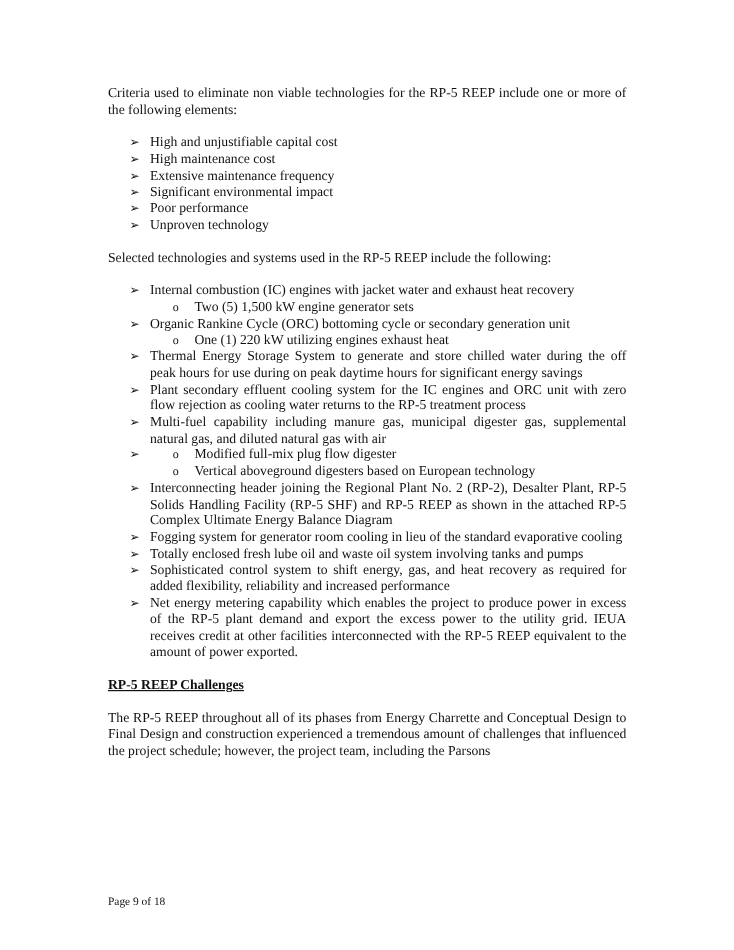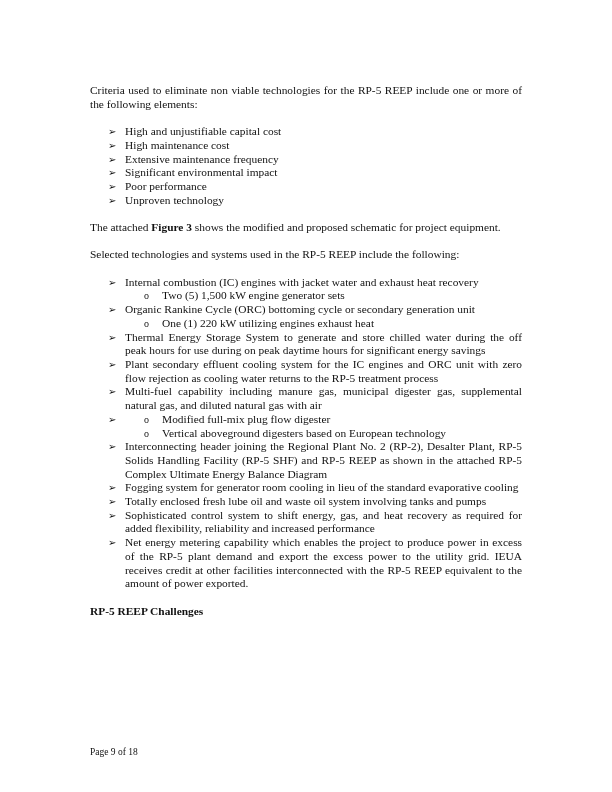--- a/index.html
+++ b/index.html
@@ -13,21 +13,21 @@
       position: relative;
       overflow: hidden;
       font-family: "Liberation Serif", "DejaVu Serif", serif;
       font-size: 11.4px;
       color: #111111;
       line-height: 13.7px;
     }
     .page {
       position: absolute;
       left: 90px;
-      top: 84px;
+      top: 72px;
       width: 432px;
     }
     p {
       margin: 0;
       text-align: justify;
     }
     .para {
       margin-bottom: 13.7px;
     }
     .list {
@@ -61,20 +61,21 @@
     }
     .sub-bullet {
       position: absolute;
       left: 19px;
       top: 0;
       font-size: 10px;
     }
     .bold { font-weight: bold; }
     .heading {
       font-weight: bold;
+      text-decoration: underline;
       margin-bottom: 13.7px;
     }
     .footer {
       position: absolute;
       left: 90px;
       top: 746px;
       font-size: 9.5px;
     }
   </style>
 </head>
@@ -86,21 +87,20 @@
 
   <ul class="list top-list">
     <li class="li"><span class="bullet">➢</span><span>High and unjustifiable capital cost</span></li>
     <li class="li"><span class="bullet">➢</span><span>High maintenance cost</span></li>
     <li class="li"><span class="bullet">➢</span><span>Extensive maintenance frequency</span></li>
     <li class="li"><span class="bullet">➢</span><span>Significant environmental impact</span></li>
     <li class="li"><span class="bullet">➢</span><span>Poor performance</span></li>
     <li class="li"><span class="bullet">➢</span><span>Unproven technology</span></li>
   </ul>
 
-  <p class="para"><span>The attached </span><span class="bold">Figure 3</span><span> shows the modified and proposed schematic for project equipment.</span></p>
 
   <p class="para">Selected technologies and systems used in the RP-5 REEP include the following:</p>
 
   <ul class="list top-list">
     <li class="li"><span class="bullet">➢</span><span>Internal combustion (IC) engines with jacket water and exhaust heat recovery</span>
       <ul class="sub-list">
         <li class="sub-li"><span class="sub-bullet">o</span><span>Two (5) 1,500 kW engine generator sets</span></li>
       </ul>
     </li>
     <li class="li"><span class="bullet">➢</span><span>Organic Rankine Cycle (ORC) bottoming cycle or secondary generation unit</span>
@@ -119,16 +119,17 @@
     </li>
     <li class="li"><span class="bullet">➢</span><span>Interconnecting header joining the Regional Plant No. 2 (RP-2), Desalter Plant, RP-5 Solids Handling Facility (RP-5 SHF) and RP-5 REEP as shown in the attached RP-5 Complex Ultimate Energy Balance Diagram</span></li>
     <li class="li"><span class="bullet">➢</span><span>Fogging system for generator room cooling in lieu of the standard evaporative cooling</span></li>
     <li class="li"><span class="bullet">➢</span><span>Totally enclosed fresh lube oil and waste oil system involving tanks and pumps</span></li>
     <li class="li"><span class="bullet">➢</span><span>Sophisticated control system to shift energy, gas, and heat recovery as required for added flexibility, reliability and increased performance</span></li>
     <li class="li"><span class="bullet">➢</span><span>Net energy metering capability which enables the project to produce power in excess of the RP-5 plant demand and export the excess power to the utility grid. IEUA receives credit at other facilities interconnected with the RP-5 REEP equivalent to the amount of power exported.</span></li>
   </ul>
 
   <p class="heading">RP-5 REEP Challenges</p>
 
+  <p class="para">The RP-5 REEP throughout all of its phases from Energy Charrette and Conceptual Design to Final Design and construction experienced a tremendous amount of challenges that influenced the project schedule; however, the project team, including the Parsons</p>
 
 </div>
 
 <div class="footer">Page 9 of 18</div>
 
 </body></html>

